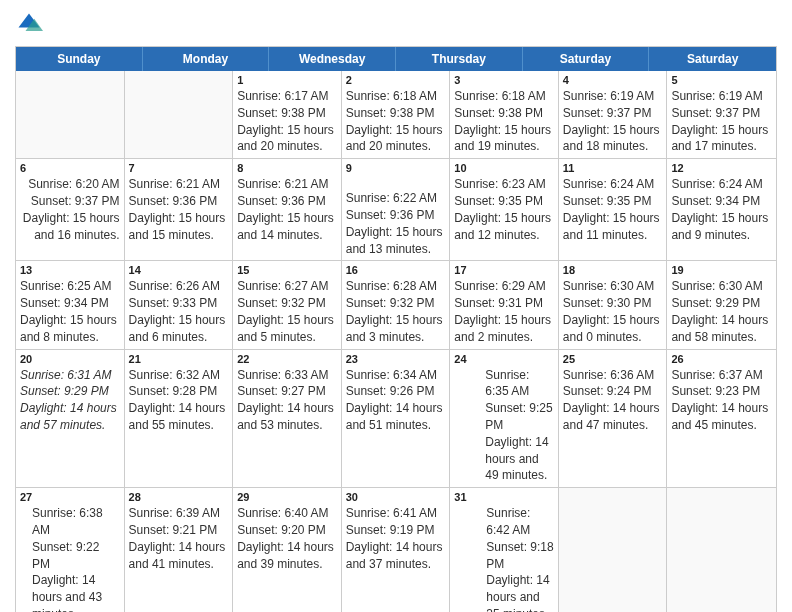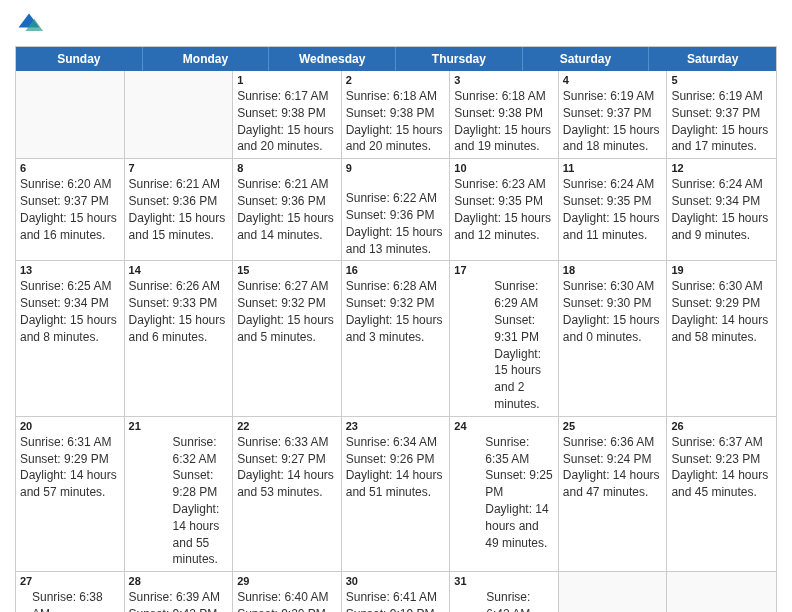--- a/index.html
+++ b/index.html
@@ -167,21 +167,21 @@
           <div class="cal-cell">
             <div class="day-number">5</div>
             <div class="cell-text" style="white-space: pre-line;">Sunrise: 6:19 AM
 Sunset: 9:37 PM
 Daylight: 15 hours and 17 minutes.</div>
           </div>
         </div>
         <div class="cal-row">
           <div class="cal-cell">
             <div class="day-number">6</div>
-            <div class="cell-text" style="white-space: pre-line;">Sunrise: 6:20 AM
+            <div class="cell-text" style="white-space: pre-line; text-align: right;">Sunrise: 6:20 AM
 Sunset: 9:37 PM
 Daylight: 15 hours and 16 minutes.</div>
           </div>
           <div class="cal-cell">
             <div class="day-number">7</div>
             <div class="cell-text" style="white-space: pre-line;">Sunrise: 6:21 AM
 Sunset: 9:36 PM
 Daylight: 15 hours and 15 minutes.</div>
           </div>
           <div class="cal-cell">
@@ -235,47 +235,47 @@
 Daylight: 15 hours and 5 minutes.</div>
           </div>
           <div class="cal-cell">
             <div class="day-number">16</div>
             <div class="cell-text" style="white-space: pre-line;">Sunrise: 6:28 AM
 Sunset: 9:32 PM
 Daylight: 15 hours and 3 minutes.</div>
           </div>
           <div class="cal-cell">
             <div class="day-number">17</div>
-            <div class="cell-text" style="white-space: pre-line; margin-left: 40px;">Sunrise: 6:29 AM
+            <div class="cell-text" style="white-space: pre-line;">Sunrise: 6:29 AM
 Sunset: 9:31 PM
 Daylight: 15 hours and 2 minutes.</div>
           </div>
           <div class="cal-cell">
             <div class="day-number">18</div>
             <div class="cell-text" style="white-space: pre-line;">Sunrise: 6:30 AM
 Sunset: 9:30 PM
 Daylight: 15 hours and 0 minutes.</div>
           </div>
           <div class="cal-cell">
             <div class="day-number">19</div>
             <div class="cell-text" style="white-space: pre-line;">Sunrise: 6:30 AM
 Sunset: 9:29 PM
 Daylight: 14 hours and 58 minutes.</div>
           </div>
         </div>
         <div class="cal-row">
           <div class="cal-cell">
             <div class="day-number">20</div>
-            <div class="cell-text" style="white-space: pre-line;">Sunrise: 6:31 AM
+            <div class="cell-text" style="white-space: pre-line; font-style: italic;">Sunrise: 6:31 AM
 Sunset: 9:29 PM
 Daylight: 14 hours and 57 minutes.</div>
           </div>
           <div class="cal-cell">
             <div class="day-number">21</div>
-            <div class="cell-text" style="white-space: pre-line; margin-left: 44px;">Sunrise: 6:32 AM
+            <div class="cell-text" style="white-space: pre-line;">Sunrise: 6:32 AM
 Sunset: 9:28 PM
 Daylight: 14 hours and 55 minutes.</div>
           </div>
           <div class="cal-cell">
             <div class="day-number">22</div>
             <div class="cell-text" style="white-space: pre-line;">Sunrise: 6:33 AM
 Sunset: 9:27 PM
 Daylight: 14 hours and 53 minutes.</div>
           </div>
           <div class="cal-cell">
@@ -306,21 +306,21 @@
         <div class="cal-row">
           <div class="cal-cell">
             <div class="day-number">27</div>
             <div class="cell-text" style="white-space: pre-line; margin-left: 12px;">Sunrise: 6:38 AM
 Sunset: 9:22 PM
 Daylight: 14 hours and 43 minutes.</div>
           </div>
           <div class="cal-cell">
             <div class="day-number">28</div>
             <div class="cell-text" style="white-space: pre-line;">Sunrise: 6:39 AM
-Sunset: 9:42 PM
+Sunset: 9:21 PM
 Daylight: 14 hours and 41 minutes.</div>
           </div>
           <div class="cal-cell">
             <div class="day-number">29</div>
             <div class="cell-text" style="white-space: pre-line;">Sunrise: 6:40 AM
 Sunset: 9:20 PM
 Daylight: 14 hours and 39 minutes.</div>
           </div>
           <div class="cal-cell">
             <div class="day-number">30</div>

